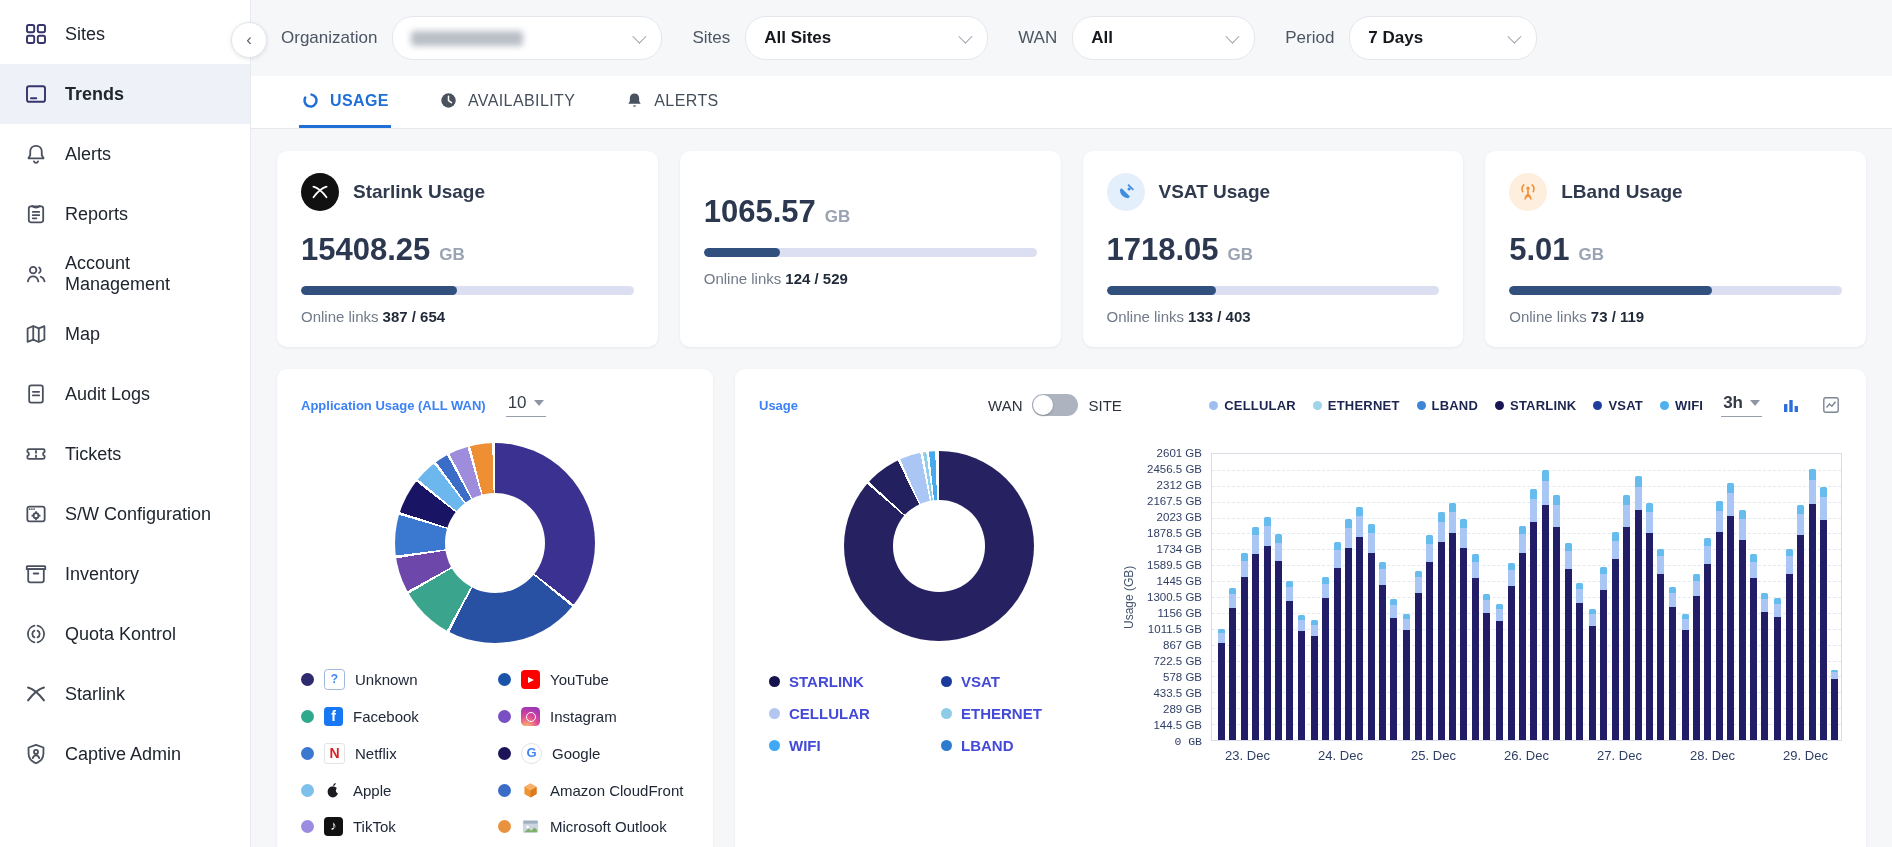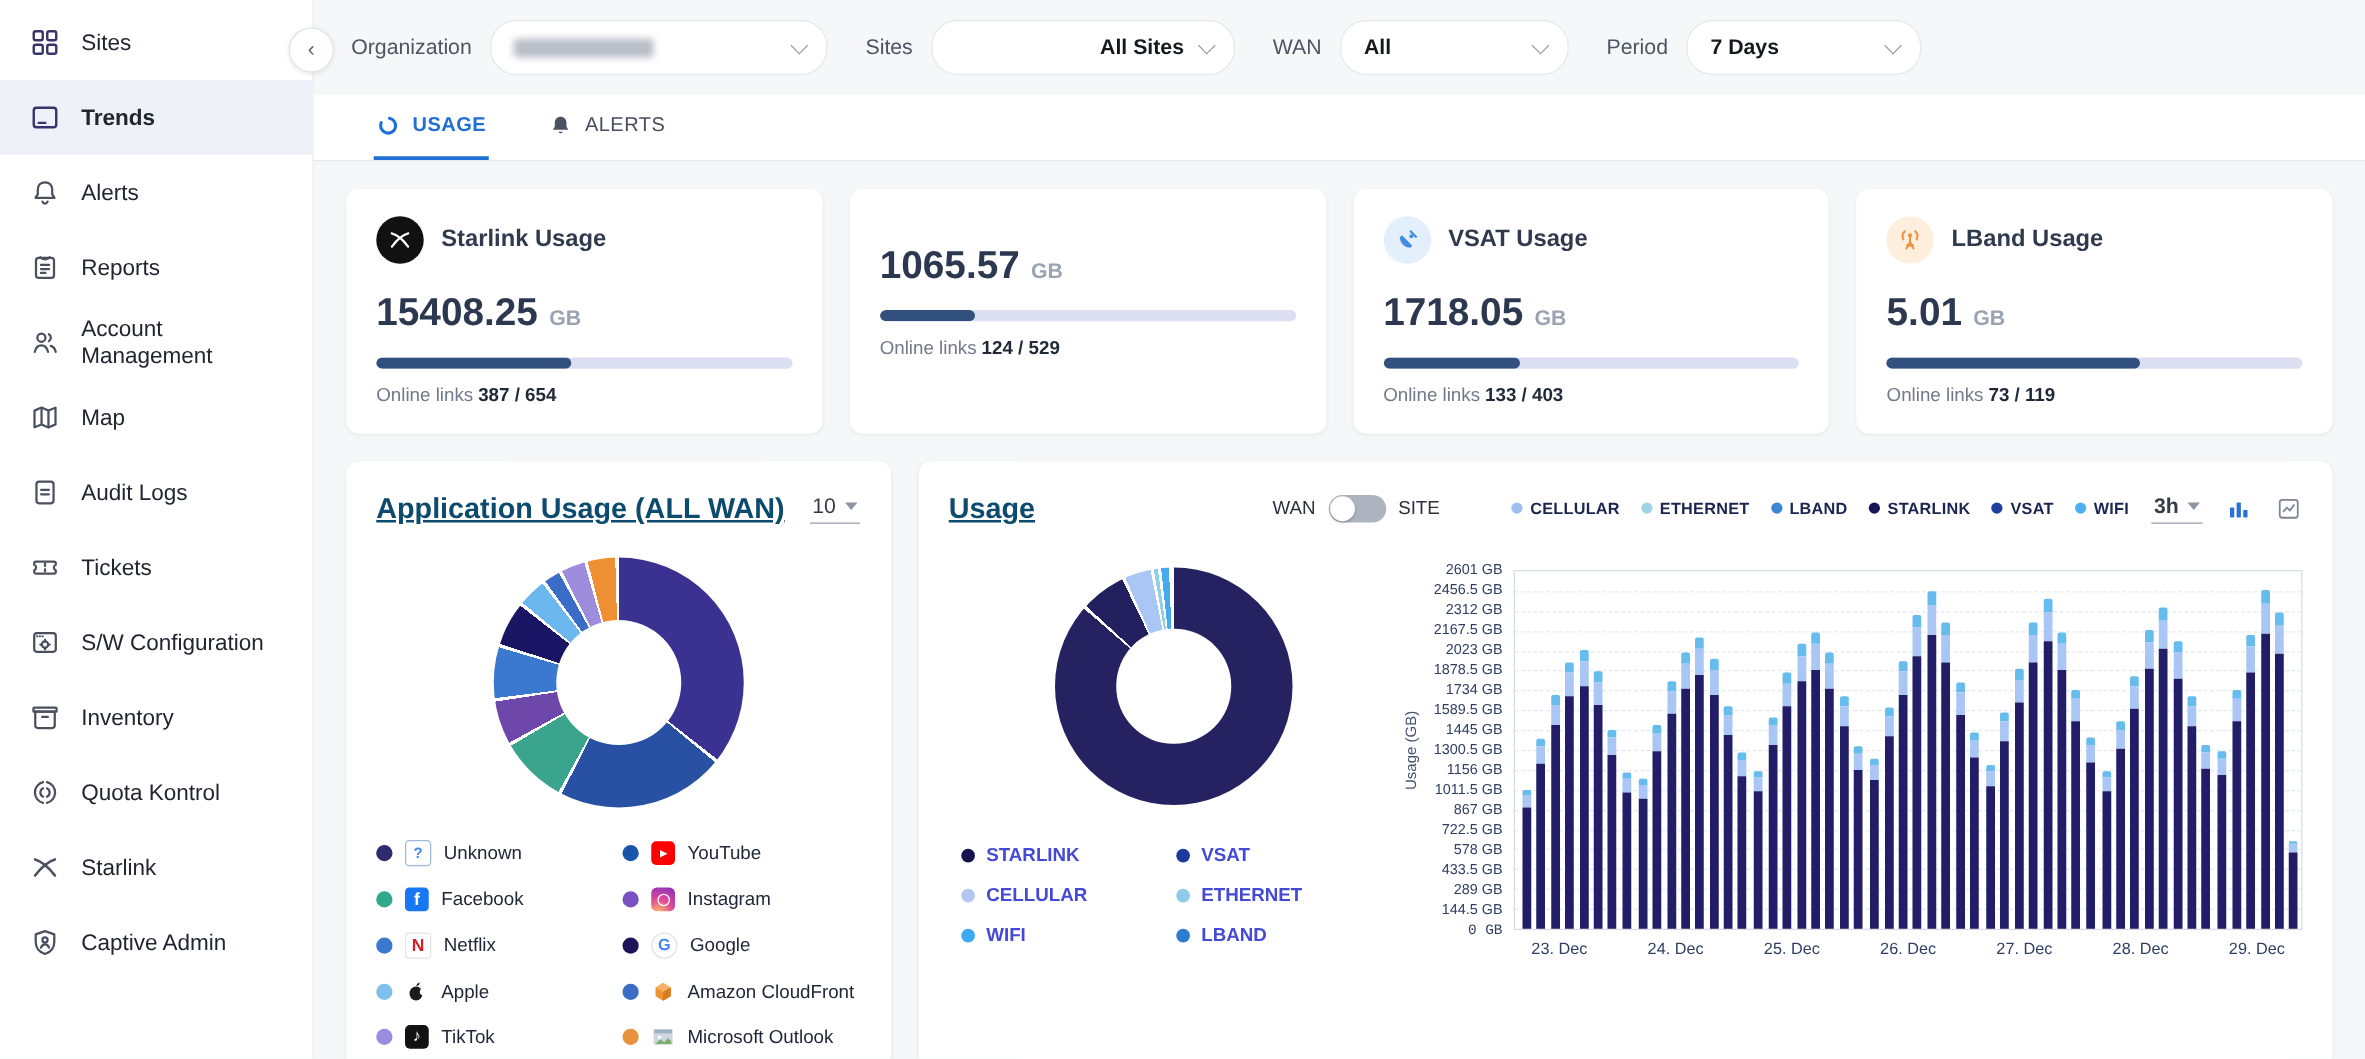--- a/index.html
+++ b/index.html
@@ -18,21 +18,21 @@
       background:#fff;border:1px solid #e2e5ea;box-shadow:0 1px 4px rgba(0,0,0,.10);
       display:flex;align-items:center;justify-content:center;cursor:pointer;font-size:17px;color:#5a6472;z-index:9;}
 
   
   .main{flex:1;display:flex;flex-direction:column;min-width:0;}
   .topbar{height:76px;display:flex;align-items:center;gap:30px;padding:0 30px;flex-shrink:0;}
   .filter{display:flex;align-items:center;gap:15px;}
   .filter-label{font-size:17px;color:#4b5563;}
   .select{height:42px;background:#fff;border:1px solid #e4e7ec;border-radius:21px;display:flex;align-items:center;
       justify-content:space-between;padding:0 18px;font-size:17px;font-weight:700;color:#15181d;cursor:pointer;gap:12px;}
-  .sel-org{width:232px;} .sel-sites{width:205px;justify-content:flex-end;} .sel-wan{width:145px;} .sel-period{width:150px;}
+  .sel-org{width:232px;} .sel-sites{width:205px;} .sel-wan{width:145px;} .sel-period{width:150px;}
   .caret{width:9px;height:9px;border-right:1.7px solid #98a0ab;border-bottom:1.7px solid #98a0ab;
       transform:rotate(45deg) translateY(-2px);flex-shrink:0;}
   .redacted{width:112px;height:15px;border-radius:3px;background:#b9bec7;filter:blur(3px);}
 
   
   .tabsbar{height:52px;background:#fff;border-bottom:1px solid #e6e8ec;display:flex;align-items:stretch;
       gap:46px;padding:0 0 0 48px;flex-shrink:0;}
   .tab{display:flex;align-items:center;gap:10px;font-size:16px;letter-spacing:.4px;color:#454e5b;
       cursor:pointer;border-bottom:3px solid transparent;padding:0 2px;}
   .tab.active{color:#1f6fd6;font-weight:700;border-bottom-color:#1f6fd6;}
@@ -49,21 +49,21 @@
   .card-unit{font-size:17px;color:#9aa3b2;font-weight:700;}
   .progress{margin-top:18px;height:9px;border-radius:5px;background:#dcdef2;overflow:hidden;}
   .progress i{display:block;height:100%;border-radius:5px;background:#32507e;}
   .links{margin-top:13px;font-size:15px;color:#717a89;}
   .links b{color:#1f2937;margin-left:4px;}
 
   
   .charts-row{display:flex;gap:22px;margin-top:22px;height:560px;}
   .panel{background:#fff;border-radius:10px;box-shadow:0 1px 3px rgba(16,24,40,.07);padding:24px;}
   .app-panel{width:388px;flex-shrink:0;}
-  .panel-title{font-size:23px;font-weight:700;color:#0c4a6e;text-decoration:underline;}
+  .panel-title{font-size:13px;font-weight:700;color:#3b82f6;}
   .app-head{display:flex;align-items:center;gap:20px;}
   .mini-dd{display:flex;align-items:center;gap:7px;font-size:17px;color:#353c48;cursor:pointer;
       border-bottom:1px solid #97a0ac;padding:0 2px 3px;}
   .mini-dd .tri{width:0;height:0;border-left:5px solid transparent;border-right:5px solid transparent;border-top:6px solid #8d96a2;}
   .donut{position:relative;border-radius:50%;}
   .donut::after{content:"";position:absolute;inset:25%;background:#fff;border-radius:50%;}
   .app-donut{width:200px;height:200px;margin:26px auto 0;}
   .legend-grid{display:grid;grid-template-columns:1fr 1fr;column-gap:6px;row-gap:17px;margin-top:26px;}
   .lg-item{display:flex;align-items:center;gap:10px;font-size:15px;color:#202838;cursor:pointer;line-height:1.15;}
   .dot{border-radius:50%;flex-shrink:0;}
@@ -289,20 +289,29 @@
       </div>
 
     <div class="tabsbar" id="tabsbar">
         <div class="tab active">
           <span class="ic">
             <svg viewBox="0 0 20 20" fill="none">
               <circle cx="10" cy="10" r="6.3" stroke="#1f6fd6" stroke-width="2.6" stroke-dasharray="31 9" transform="rotate(-80 10 10)" stroke-linecap="round"></circle>
             </svg>
           </span>
           <span>USAGE</span>
+        </div>
+        <div class="tab">
+          <span class="ic">
+            <svg viewBox="0 0 20 20">
+              <circle cx="10" cy="10" r="7.6" fill="#4a5260"></circle>
+              <path d="M10 5.6V10l3.1 2.2" stroke="#fff" stroke-width="1.6" fill="none" stroke-linecap="round"></path>
+            </svg>
+          </span>
+          <span>AVAILABILITY</span>
         </div>
         <div class="tab">
           <span class="ic">
             <svg viewBox="0 0 20 20" fill="#4a5260">
               <path d="M10 2.6c-2.9 0-4.9 2.1-4.9 5v3.2l-1.6 2.6h13l-1.6-2.6V7.6c0-2.9-2-5-4.9-5z"></path>
               <path d="M8.2 15.2a1.9 1.9 0 0 0 3.6 0z"></path>
             </svg>
           </span>
           <span>ALERTS</span>
         </div>

